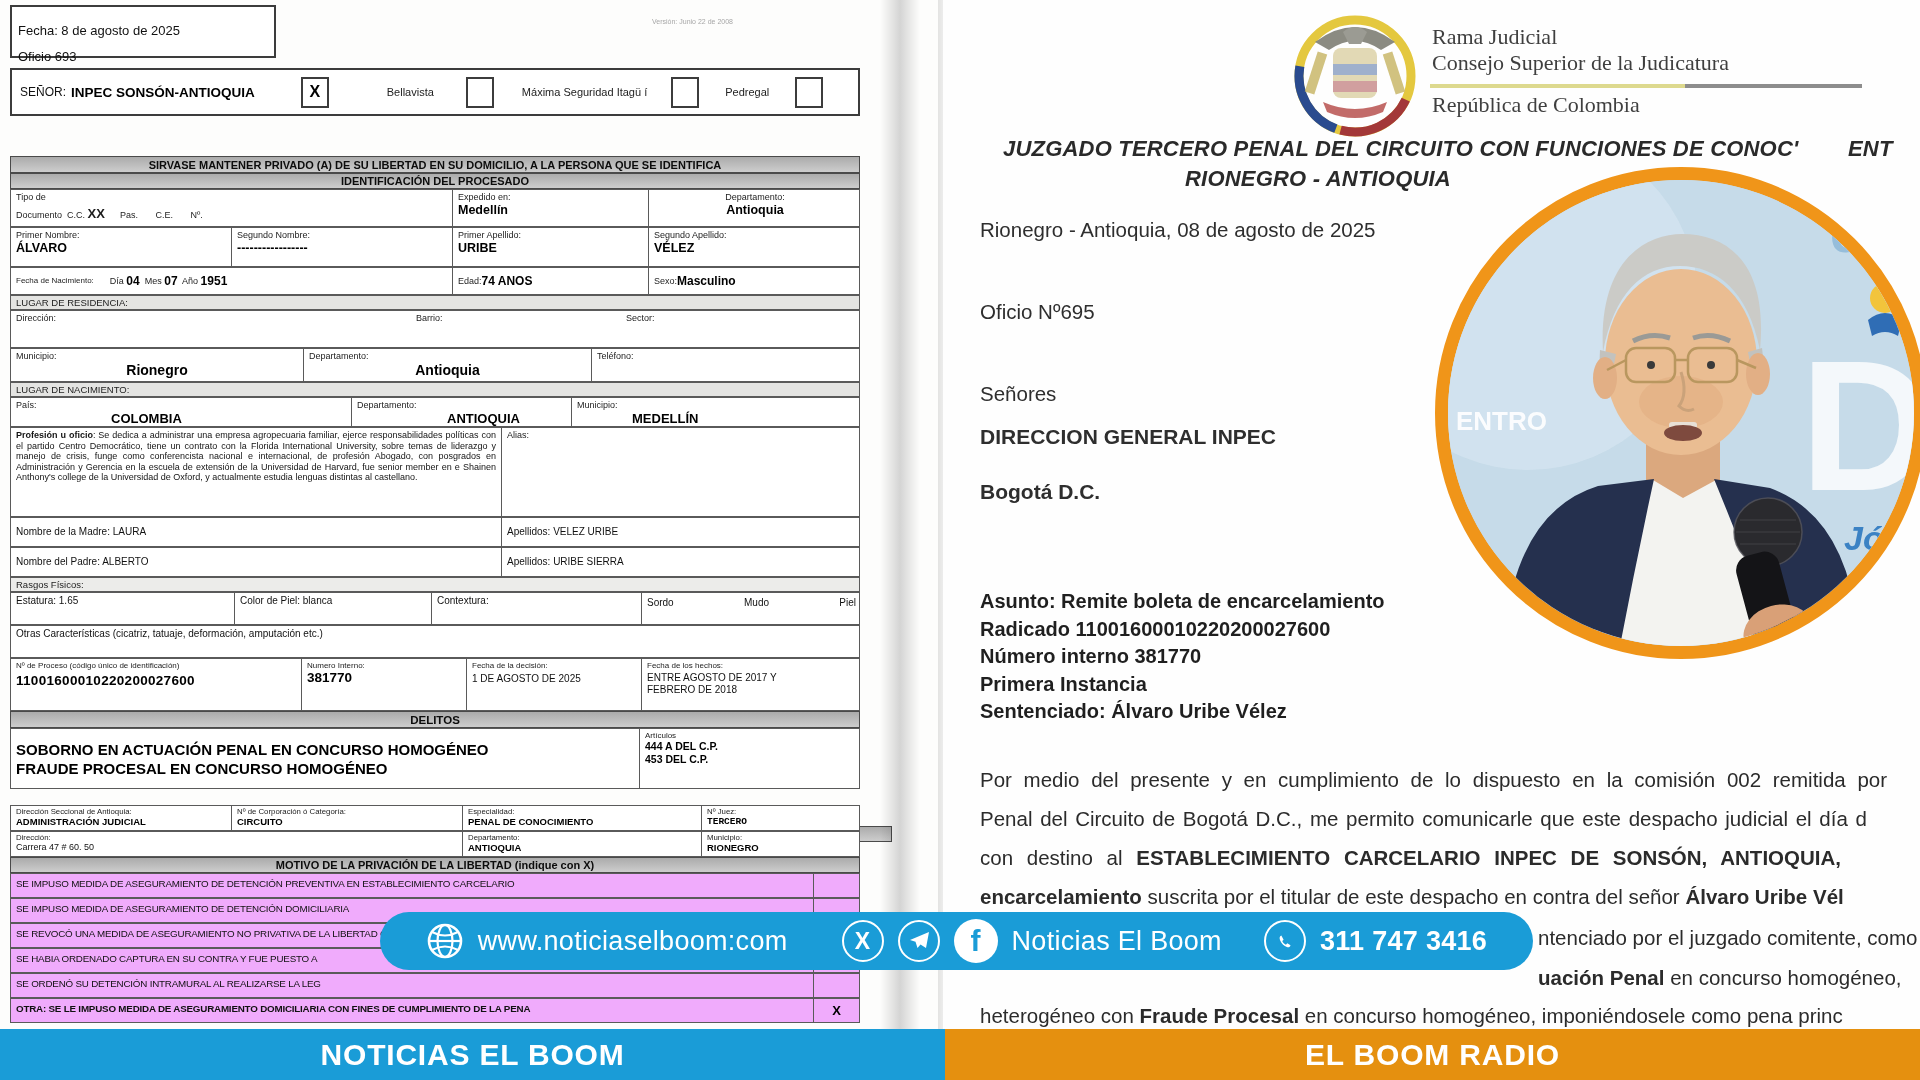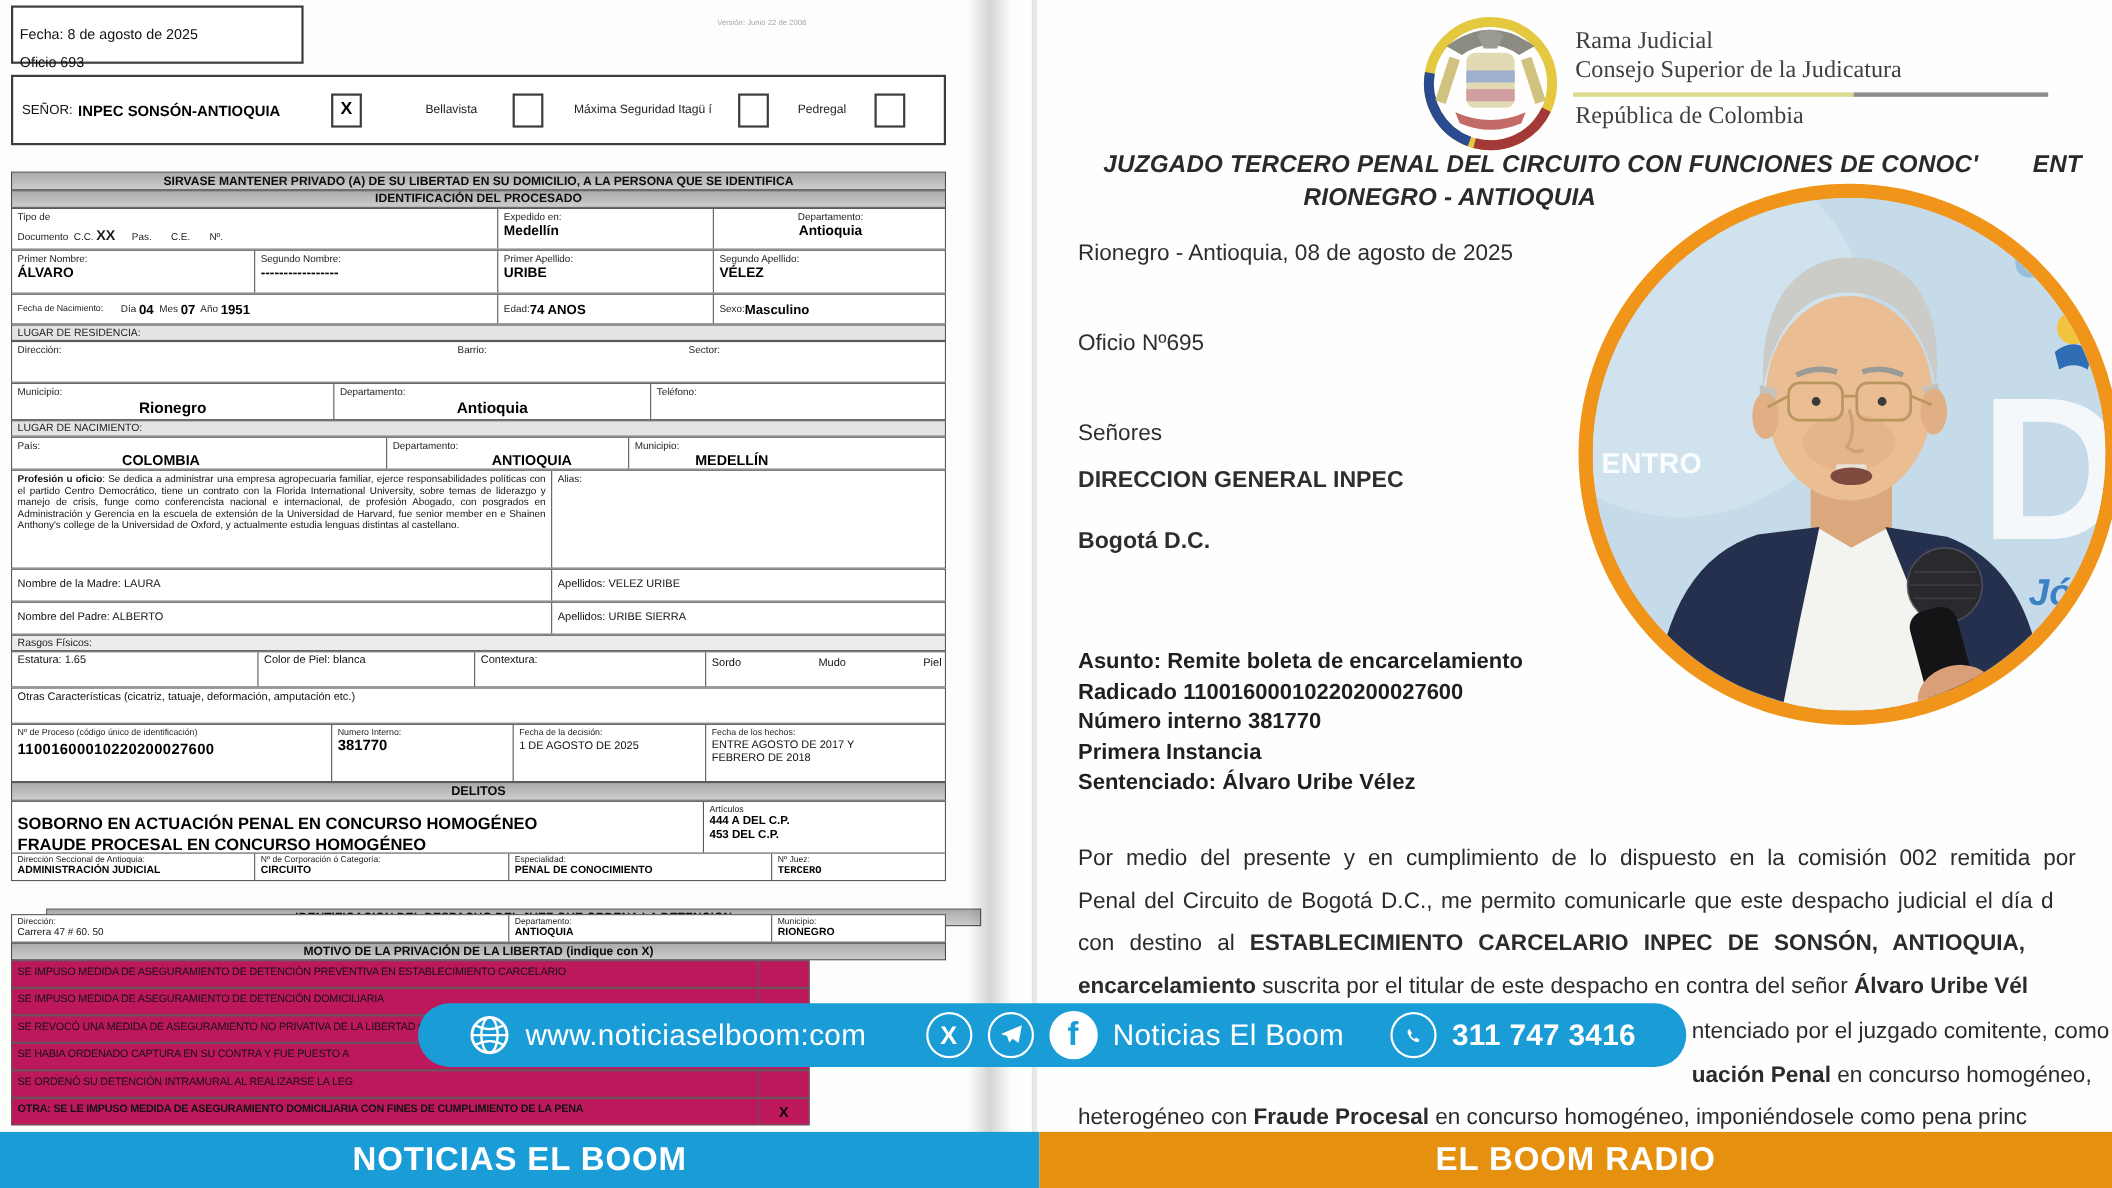--- a/index.html
+++ b/index.html
@@ -22,22 +22,22 @@
   .vm{font-size:10px;color:#111;line-height:1.2;}
   .ctr{text-align:center;}
   .gbar{position:absolute;left:10px;width:850px;background:linear-gradient(#ababab,#cdcdcd);
         border:1px solid #4a4a4a;box-sizing:border-box;text-align:center;font-weight:bold;
         color:#0c0c0c;overflow:hidden;}
   .strip{position:absolute;left:10px;width:850px;background:#e4e4e2;border:1px solid #5a5a5a;
          box-sizing:border-box;font-size:9.5px;color:#222;padding:1px 5px;}
   .pre{white-space:pre;}
   .cbx{display:inline-block;width:24px;height:27px;border:2px solid #3c3c3c;background:#fff;
        text-align:center;font-weight:bold;font-size:16px;line-height:26px;color:#000;}
-  .mrow{position:absolute;left:10px;width:726px;height:25px;border:1px solid #5a5a5a;
-        box-sizing:border-box;background:#be185d;}
+  .mrow{position:absolute;left:10px;width:850px;height:25px;border:1px solid #5a5a5a;
+        box-sizing:border-box;background:#f0abfc;}
   .mtext{position:absolute;left:5px;top:4px;font-size:9.8px;letter-spacing:-0.2px;color:#111;white-space:nowrap;}
   .mbox{position:absolute;right:0;top:0;bottom:0;width:45px;border-left:1px solid #5a5a5a;
         text-align:center;font-weight:bold;font-size:13px;line-height:23px;color:#000;}
   
   #right-page{position:absolute;left:943px;top:0;width:977px;height:1080px;background:#fefefe;overflow:hidden;}
   .serif{font-family:"Liberation Serif", serif;color:#3f3f3f;}
   #jz-head1,#jz-head1b,#jz-head2{position:absolute;font-weight:bold;font-style:italic;
       font-size:22px;color:#2a2a2a;white-space:nowrap;letter-spacing:0.2px;}
   .meta{position:absolute;font-size:20.5px;color:#2e2e2e;white-space:nowrap;}
   .bold{font-weight:bold;}
@@ -74,21 +74,21 @@
 <div id="stage">
 
   <section id="left-page">
 
     <div class="box" style="left:10px;top:5px;width:266px;height:53px;">
       <div style="font-size:13px;color:#111;padding:16px 6px 0;">Fecha: 8 de agosto de 2025</div>
       <div style="font-size:13px;color:#111;padding:11px 6px 0;">Oficio 693</div>
     </div>
     <div class="tiny-note" style="left:652px;top:18px;">Versión: Junio 22 de 2008</div>
 
-    <div class="box" style="left:10px;top:68px;width:850px;height:64px;display:flex;align-items:center;">
+    <div class="box" style="left:10px;top:68px;width:850px;height:48px;display:flex;align-items:center;">
       <span style="font-size:12px;color:#111;margin-left:8px;">SEÑOR:</span>
       <span style="font-size:13.5px;font-weight:bold;color:#000;margin-left:5px;">INPEC SONSÓN-ANTIOQUIA</span>
       <span class="cbx" style="margin-left:46px;">X</span>
       <span style="font-size:11px;color:#222;margin-left:58px;">Bellavista</span>
       <span class="cbx" style="margin-left:32px;"></span>
       <span style="font-size:11px;color:#222;margin-left:28px;">Máxima Seguridad Itagü í</span>
       <span class="cbx" style="margin-left:24px;"></span>
       <span style="font-size:11px;color:#222;margin-left:26px;">Pedregal</span>
       <span class="cbx" style="margin-left:26px;"></span>
     </div>
@@ -276,21 +276,21 @@
       </div>
       <div class="cell" style="left:628px;width:222px;">
         <div class="lbs">Artículos</div>
         <div class="vls">444 A DEL C.P.</div>
         <div class="vls">453 DEL C.P.</div>
       </div>
     </div>
 
     <div class="gbar" style="top:826px;height:16px;font-size:11px;line-height:15px;margin-left:32px;">IDENTIFICACION DEL DESPACHO DEL JUEZ QUE ORDENA LA DETENCION</div>
 
-    <div class="row" style="top:775px;height:26px;">
+    <div class="row" style="top:805px;height:26px;">
       <div class="cell" style="left:0;width:220px;padding:1px 5px;">
         <div style="font-size:7.8px;color:#222;">Dirección Seccional de Antioquia:</div>
         <div style="font-size:9.5px;font-weight:bold;color:#000;">ADMINISTRACIÓN JUDICIAL</div>
       </div>
       <div class="cell" style="left:220px;width:231px;padding:1px 5px;">
         <div style="font-size:7.8px;color:#222;">Nº de Corporación ó Categoría:</div>
         <div style="font-size:9.5px;font-weight:bold;color:#000;">CIRCUITO</div>
       </div>
       <div class="cell" style="left:451px;width:239px;padding:1px 5px;">
         <div style="font-size:7.8px;color:#222;">Especialidad:</div>

